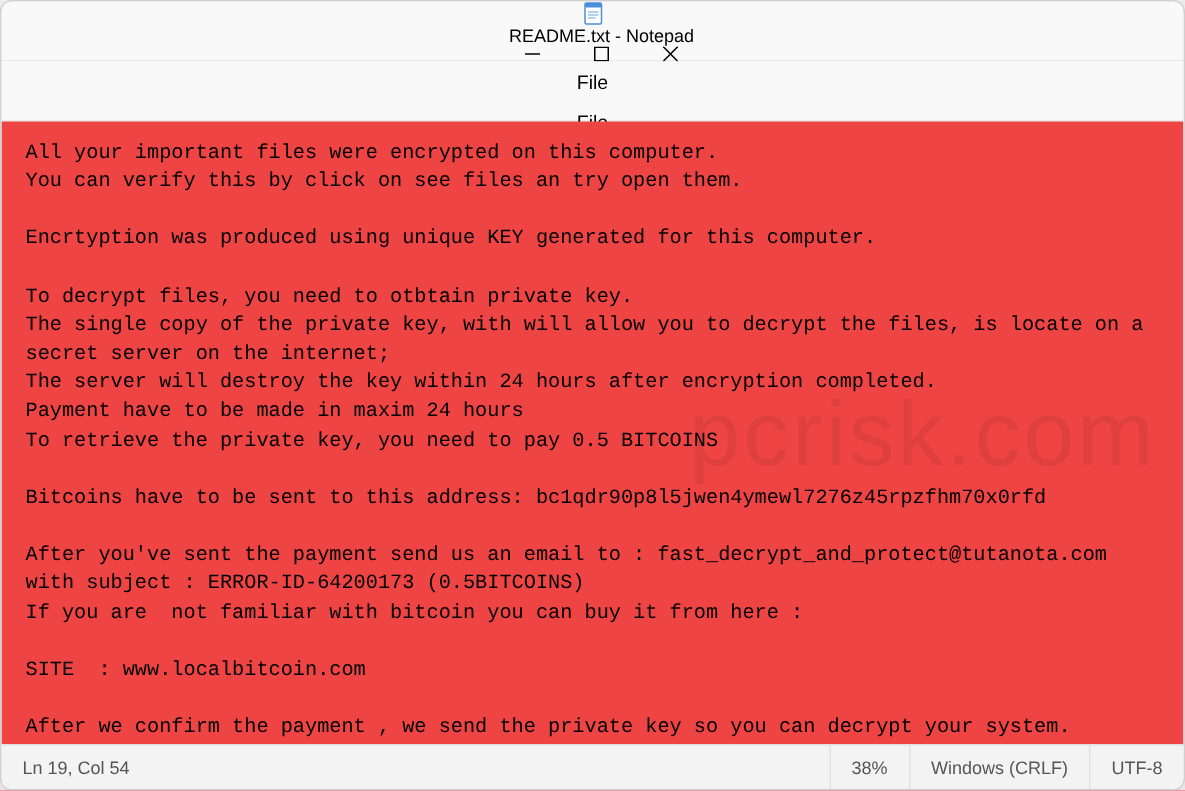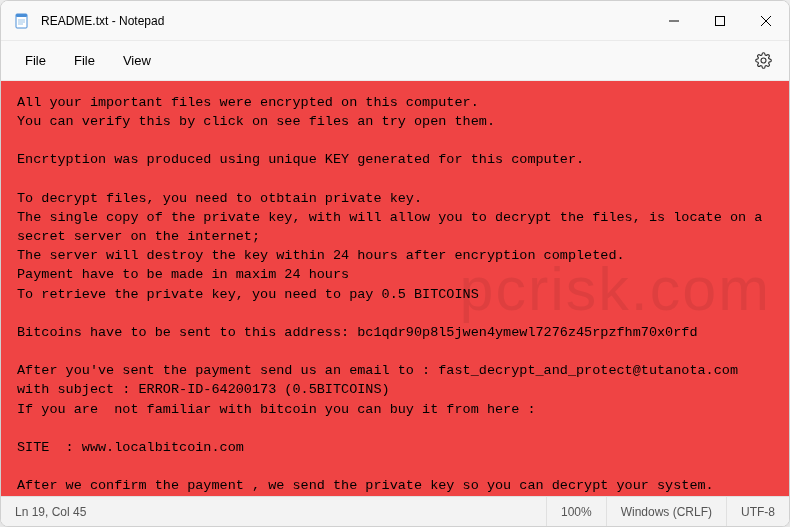--- a/index.html
+++ b/index.html
@@ -21,20 +21,21 @@
       box-shadow: 0 4px 16px rgba(0,0,0,0.1);
       overflow: hidden;
     }
     .titlebar {
       height: 40px;
       background: #f9f9f9;
       display: flex;
       align-items: center;
       padding: 0 0 0 12px;
       border-bottom: 1px solid #eaeaea;
+      flex-direction: column;
     }
     .app-icon {
       width: 18px;
       height: 18px;
       margin-right: 10px;
       display: flex;
       align-items: center;
       justify-content: center;
     }
     .title-text {
@@ -56,20 +57,21 @@
       font-size: 10px;
       color: #000;
     }
     .menubar {
       height: 40px;
       background: #f9f9f9;
       display: flex;
       align-items: center;
       padding: 0 10px;
       border-bottom: 1px solid #eaeaea;
+      flex-direction: column;
     }
     .menu-item {
       padding: 6px 14px;
       font-size: 13px;
       color: #000;
       cursor: pointer;
       border-radius: 4px;
     }
     .menu-spacer { flex: 1; }
     .settings-btn {
@@ -188,19 +190,19 @@
 Bitcoins have to be sent to this address: bc1qdr90p8l5jwen4ymewl7276z45rpzfhm70x0rfd
 
 After you've sent the payment send us an email to : fast_decrypt_and_protect@tutanota.com with subject : ERROR-ID-64200173 (0.5BITCOINS)
 If you are  not familiar with bitcoin you can buy it from here :
 
 SITE  : www.localbitcoin.com
 
 After we confirm the payment , we send the private key so you can decrypt your system.</span><div class="watermark">pcrisk.com</div></div>
 
   <div class="statusbar">
-    <div class="status-cell">Ln 19, Col 45</div>
-    <div class="status-cell">100%</div>
+    <div class="status-cell">Ln 19, Col 54</div>
+    <div class="status-cell">38%</div>
     <div class="status-cell">Windows (CRLF)</div>
     <div class="status-cell">UTF-8</div>
   </div>
 
 </div>
 
 </body></html>

